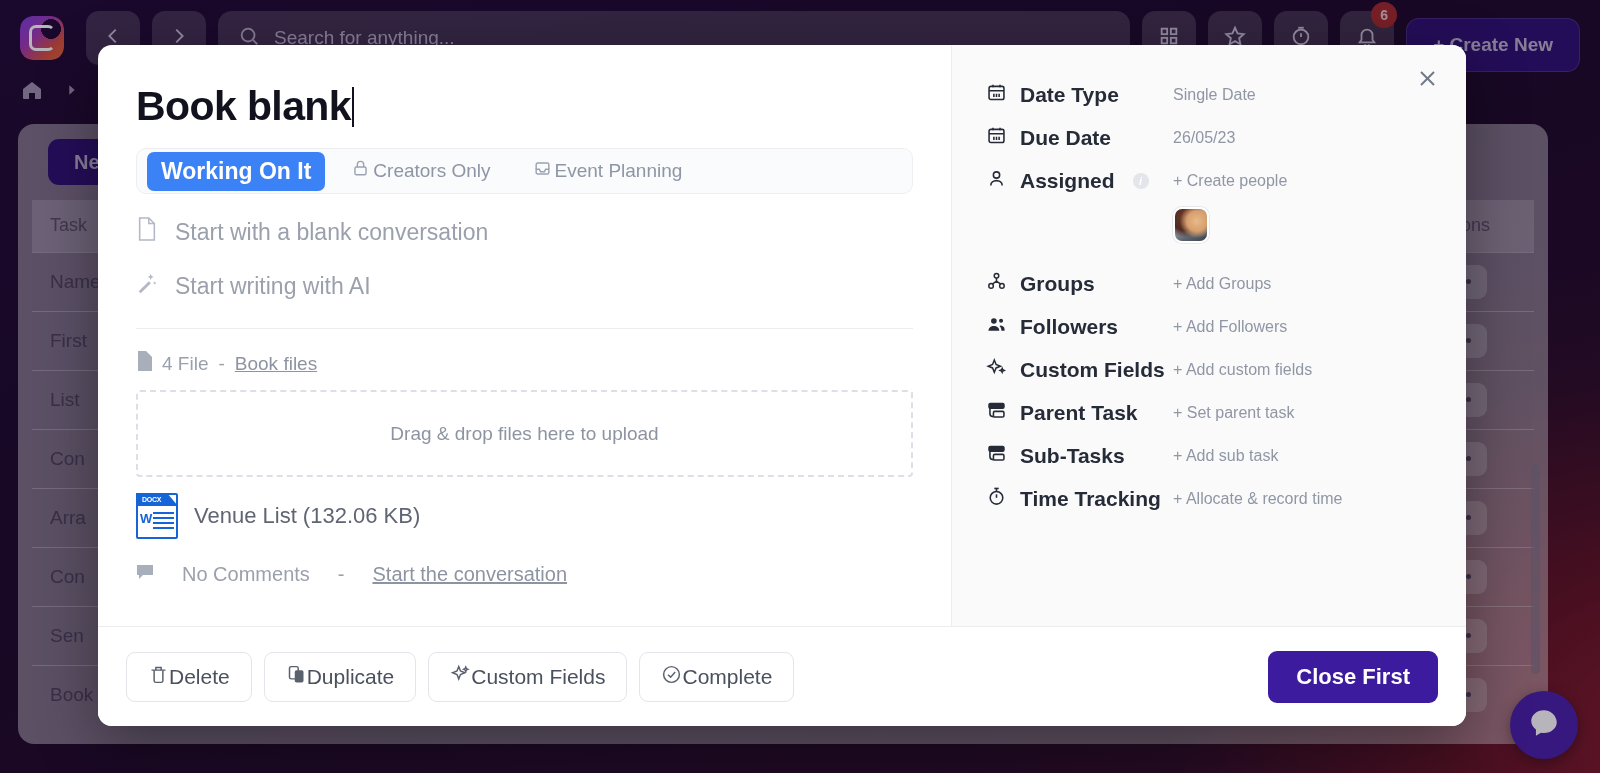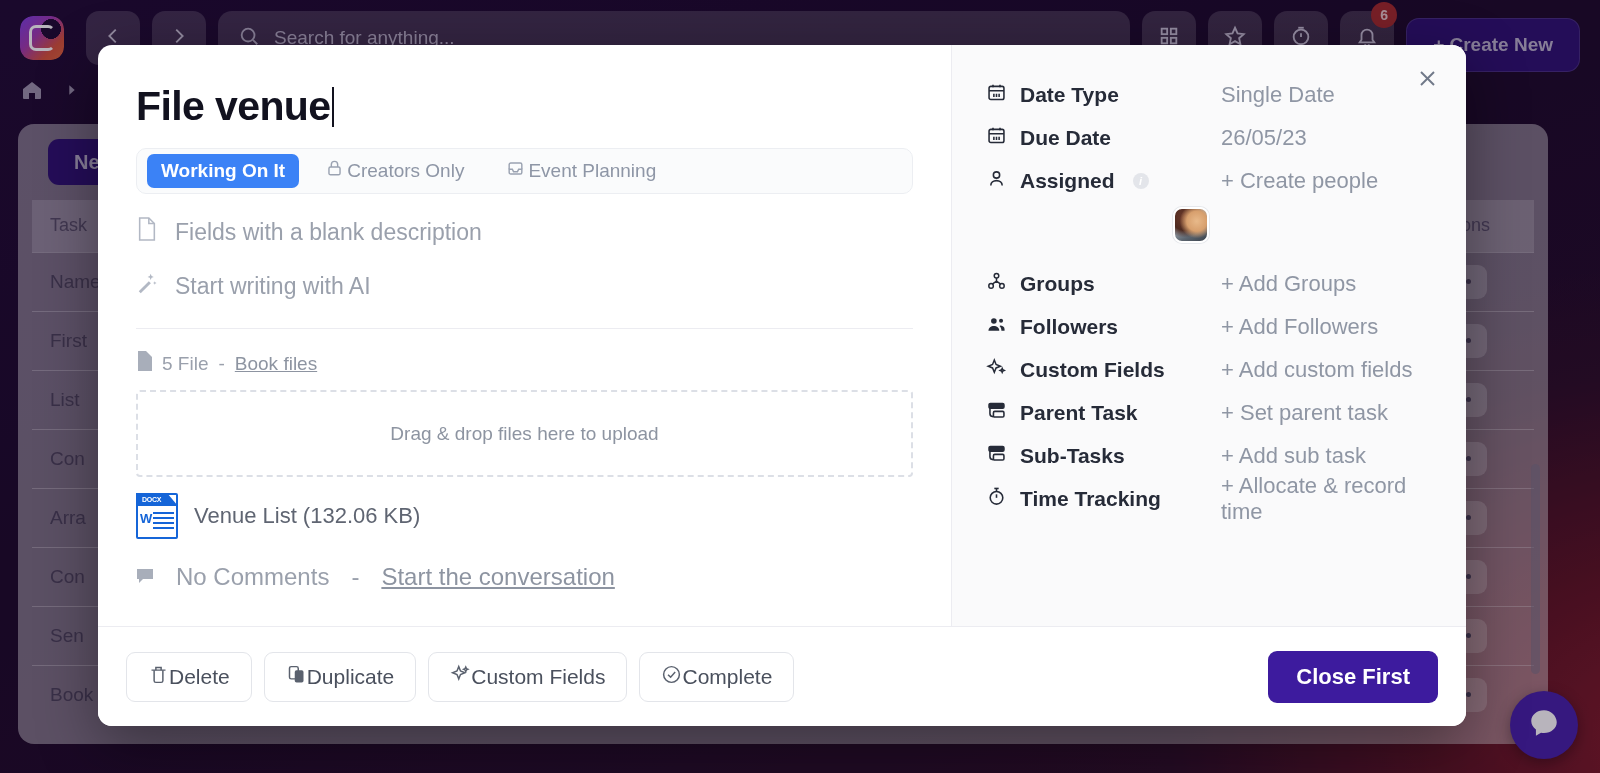--- a/index.html
+++ b/index.html
@@ -161,21 +161,21 @@
   #title-caret {
     display: inline-block; width: 2px; height: 40px;
     background: #12121f; vertical-align: -7px; margin-left: 1px;
   }
   #meta-bar {
     margin-top: 20px; height: 46px; border-radius: 10px;
     border: 1px solid #eceef2; background: #fafbfc;
     display: flex; align-items: center; padding: 0 10px; gap: 10px;
   }
   #status-pill {
-    background: #3b82f6; color: #fff; font-size: 19px; font-weight: bold;
+    background: #3b82f6; color: #fff; font-size: 23px; font-weight: bold;
     padding: 6px 14px; border-radius: 7px; white-space: nowrap;
   }
   .meta-chip {
     display: flex; align-items: center; gap: 3px;
     color: #8e96a6; font-size: 19px; padding: 0 16px; white-space: nowrap;
   }
   .meta-chip svg { width: 19px; height: 19px; stroke: #9aa2b1; fill: none; stroke-width: 1.8; }
 
   .desc-row {
     display: flex; align-items: center; gap: 17px;
@@ -225,22 +225,22 @@
   }
   #file-icon .fi-lines {
     position: absolute; left: 17px; top: 19px; right: 4px;
   }
   #file-icon .fi-lines span {
     display: block; height: 2px; background: #1565d8; margin-bottom: 3px;
   }
   #file-name { font-size: 22px; color: #5f6572; }
 
   #comments-row {
-    display: flex; align-items: center; gap: 22px;
-    margin-top: 24px; color: #9aa0ac; font-size: 24px;
+    display: flex; align-items: center; gap: 28px;
+    margin-top: 24px; color: #9aa0ac; font-size: 20px;
   }
   #comments-row svg { width: 18px; height: 18px; fill: #a8aeba; }
   #start-conversation-link { color: #8d94a1; text-decoration: underline; cursor: pointer; text-align: center; }
 
   
   #modal-right {
     flex: 1; background: #fafafb; padding: 28px 34px 0 34px;
     position: relative; overflow: hidden;
   }
   #modal-close {
@@ -251,21 +251,21 @@
   #modal-close svg { width: 17px; height: 17px; stroke: #707888; stroke-width: 1.9; }
 
   .prop-row {
     display: flex; align-items: center; height: 43px; margin-top: 0;
   }
   .prop-label {
     width: 187px; flex: none; display: flex; align-items: center; gap: 13px;
     font-size: 21px; color: #262b38; font-weight: bold;
   }
   .prop-label svg { width: 21px; height: 21px; flex: none; }
-  .prop-value { font-size: 22px; color: #8f96a4; margin-left: 48px; }
+  .prop-value { font-size: 16px; color: #8f96a4; }
   .info-dot {
     width: 16px; height: 16px; border-radius: 50%;
     background: #e3e5ea; color: #fff; font-size: 11px; font-weight: bold;
     display: inline-flex; align-items: center; justify-content: center;
     margin-left: 5px; font-style: italic;
   }
   #avatar-row { height: 46px; display: flex; align-items: center; }
   #avatar {
     width: 36px; height: 36px; border-radius: 9px; margin-left: 187px;
     background:
@@ -471,21 +471,21 @@
   </div>
 </div>
 
 <div id="modal-backdrop"></div>
 
 <div id="modal">
   <div id="modal-body">
 
     <div id="modal-left">
       <div>
-        <span id="task-title">File venue</span><span id="title-caret"></span>
+        <span id="task-title">Book blank</span><span id="title-caret"></span>
       </div>
 
       <div id="meta-bar">
         <span id="status-pill">Working On It</span>
         <span class="meta-chip">
           <span>
             <svg viewBox="0 0 24 24">
                 <rect x="5" y="10" width="14" height="10" rx="2"></rect>
                 <path d="M8 10V7a4 4 0 018 0v3"></path>
               </svg>
@@ -503,21 +503,21 @@
         </span>
       </div>
 
       <div class="desc-row">
         <span>
           <svg viewBox="0 0 24 28" fill="none" stroke="#b2b8c4" stroke-width="1.7">
               <path d="M4 2h10l6 6v18H4z"></path>
               <path d="M14 2v6h6"></path>
             </svg>
         </span>
-        <span>Fields with a blank description</span>
+        <span>Start with a blank conversation</span>
       </div>
 
       <div class="desc-row">
         <span>
           <svg viewBox="0 0 24 26" fill="#b2b8c4">
               <path d="M3 22l11-11 2.2 2.2-11 11z"></path>
               <path d="M16 3l1 2.4L19.4 6.4 17 7.4 16 9.8 15 7.4 12.6 6.4 15 5.4z"></path>
               <path d="M20.5 11l.6 1.4 1.4.6-1.4.6-.6 1.4-.6-1.4-1.4-.6 1.4-.6z"></path>
             </svg>
         </span>
@@ -525,21 +525,21 @@
       </div>
 
       <div id="files-divider"></div>
 
       <div id="files-head">
         <span>
           <svg viewBox="0 0 16 20">
               <path d="M2 0h8l6 6v14H2z"></path>
             </svg>
         </span>
-        <span>5 File</span>
+        <span>4 File</span>
         <span>-</span>
         <span id="hide-files-link">Book files</span>
       </div>
 
       <div id="dropzone">
         <span>Drag &amp; drop files here to upload</span>
       </div>
 
       <div id="file-item">
         <span id="file-icon">

